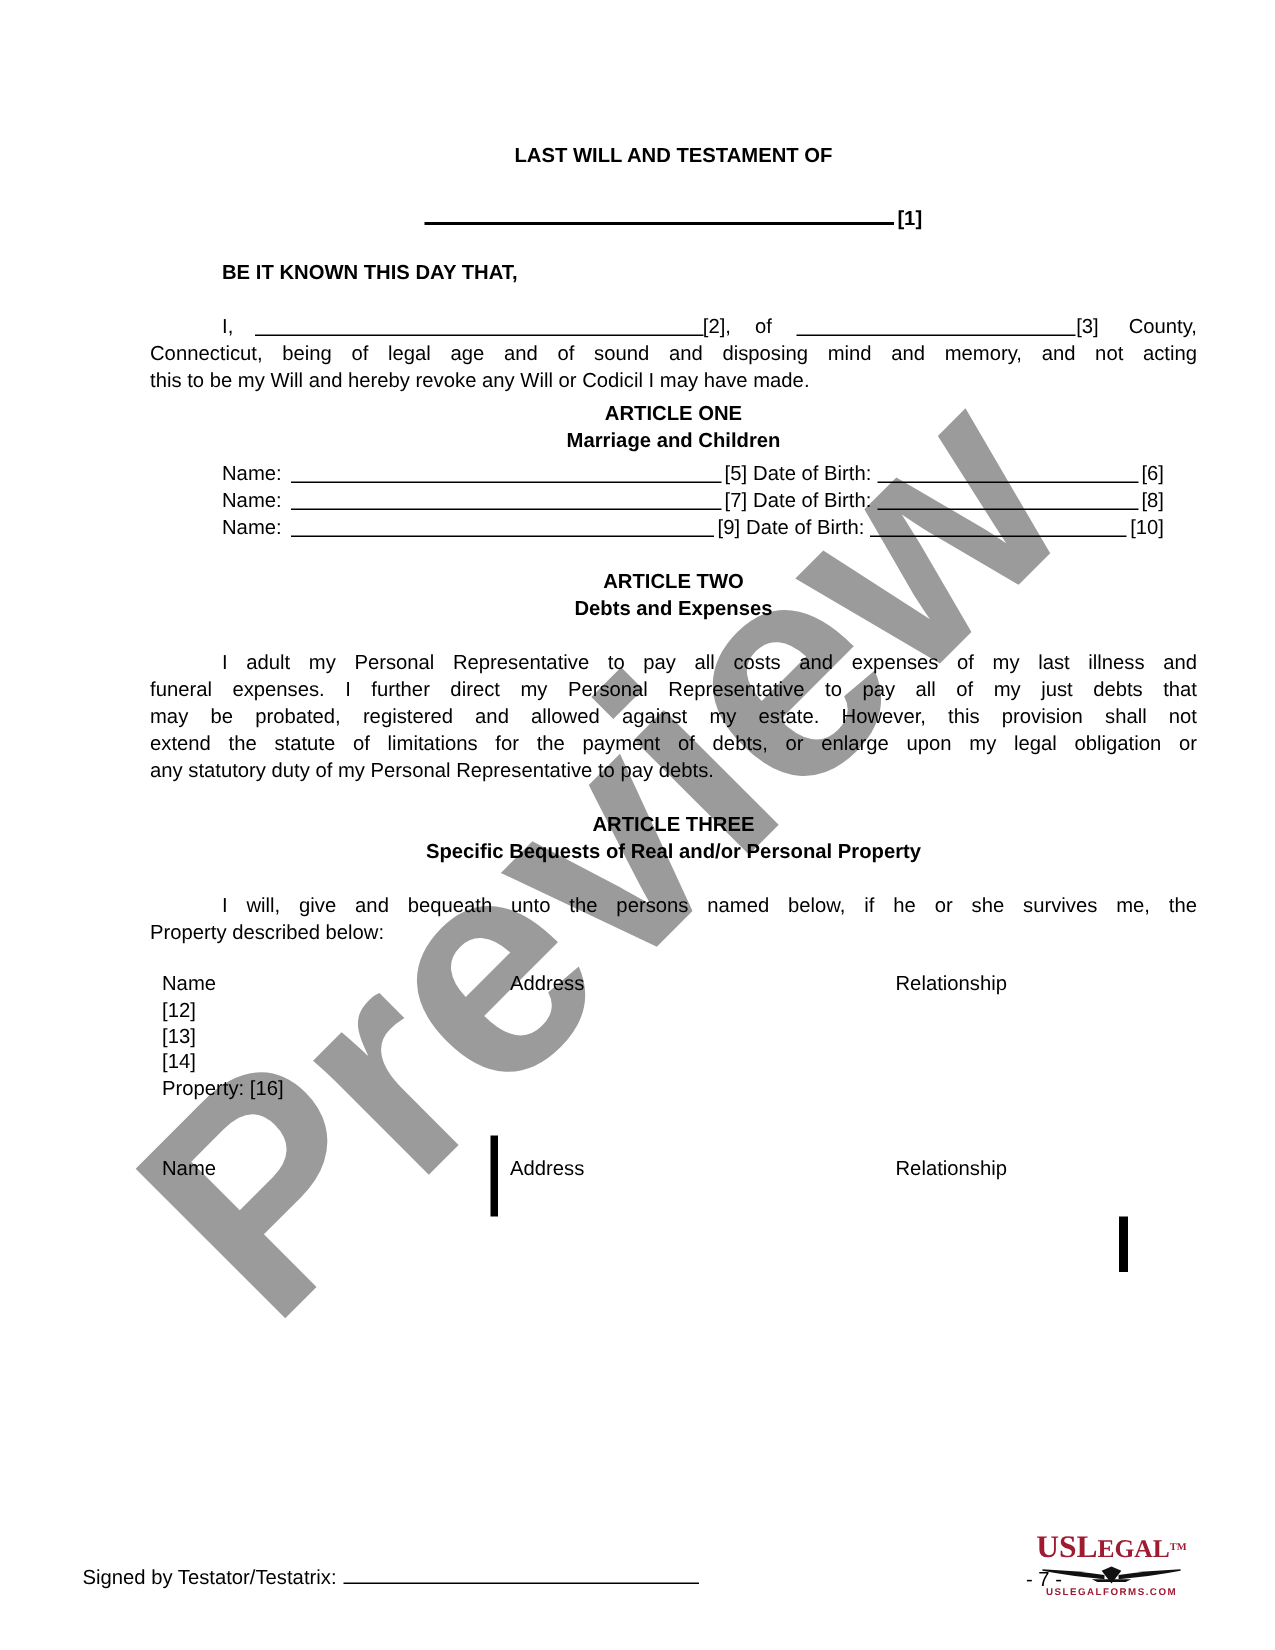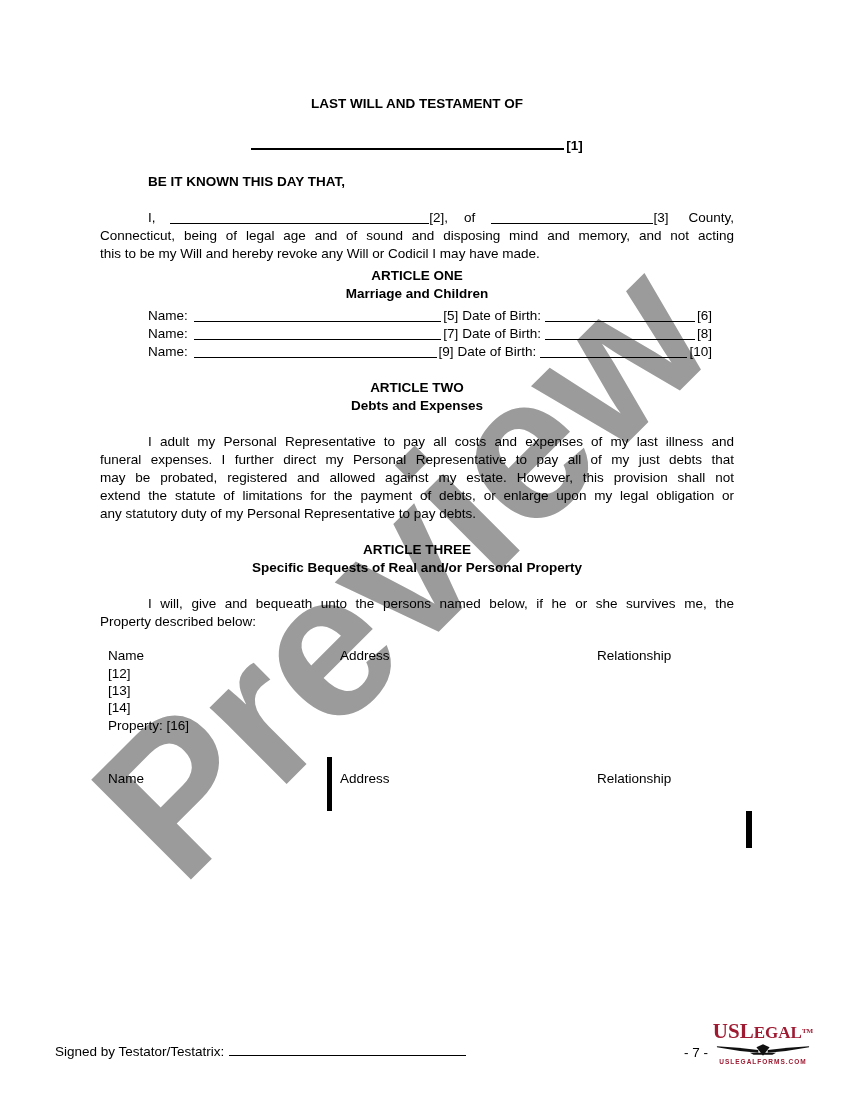--- a/index.html
+++ b/index.html
@@ -2,21 +2,21 @@
 <html><head>
 <meta charset="utf-8">
 <style>
   html,body{margin:0;padding:0;background:#ffffff;}
   .page{position:relative;width:850px;height:1100px;background:#fff;overflow:hidden;
         font-family:"Liberation Sans","DejaVu Sans",sans-serif;font-size:13.5px;line-height:18px;color:#000;}
   
   .watermark{position:absolute;left:400px;top:570px;transform:translate(-50%,-50%) rotate(-45deg);
              font-size:205px;font-weight:bold;color:#9b9b9b;white-space:nowrap;z-index:0;letter-spacing:-2px;}
   
-  .content{position:relative;z-index:1;padding:95px 116px 0 100px;}
+  .content{position:relative;z-index:1;padding:95px 52px 0 100px;}
   .center{text-align:center}
   .bold{font-weight:bold}
   .jline{text-align:justify;text-align-last:justify;-moz-text-align-last:justify;}
   .jind{text-indent:48px}
   .ind{padding-left:48px}
   .frow{display:flex;align-items:stretch;}
   .fblank{border-bottom:1.5px solid #000;margin-bottom:3px;}
   .grow1{flex-grow:1}.grow16{flex-grow:1.6}.grow165{flex-grow:1.65}
   .ml2{margin-left:2px}.ml4{margin-left:4px}.ml6{margin-left:6px}.ml8{margin-left:8px}
   .ml12{margin-left:12px}.ml14{margin-left:14px}.ml16{margin-left:16px}.ml20{margin-left:20px}
@@ -28,21 +28,21 @@
   
   .btable{display:grid;grid-template-columns:232px 257px 1fr;padding-left:8px;}
   .addr-lines div{line-height:17px;}
   
   .revbar-left{position:absolute;left:327px;top:757px;width:5px;height:54px;background:#000;z-index:2;}
   .revbar-right{position:absolute;left:746px;top:811px;width:6px;height:37px;background:#000;z-index:2;}
   
   .footer-sign{position:absolute;left:55px;top:1042px;z-index:1;}
   .sigblank{display:inline-block;width:237px;border-bottom:1px solid #000;height:13px;margin-left:5px;}
   .pagenum{position:absolute;left:684px;top:1044px;z-index:1;}
-  .logo{position:absolute;left:710px;top:1020px;width:106px;text-align:center;z-index:1;}
+  .logo{position:absolute;left:688px;top:1020px;width:106px;text-align:center;z-index:1;}
   .logo-brand{font-family:"Liberation Serif","DejaVu Serif",serif;font-weight:bold;line-height:22px;white-space:nowrap;}
   .logo-brand .big{font-size:21px;}
   .logo-brand .small{font-size:17px;}
   .logo-brand .tm{font-size:7px;vertical-align:top;}
   .logo-site{font-size:6.5px;font-weight:bold;letter-spacing:1px;line-height:8px;}
   .wings{display:block;margin:-2px auto 1px auto;}
 </style>
 </head>
 <body>
 

